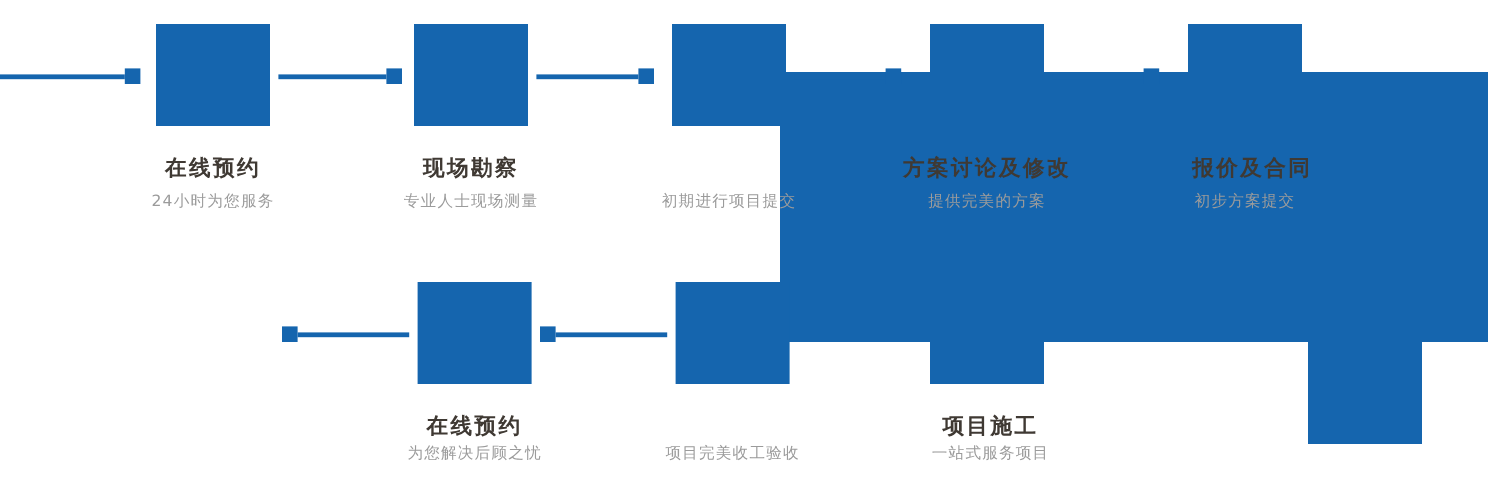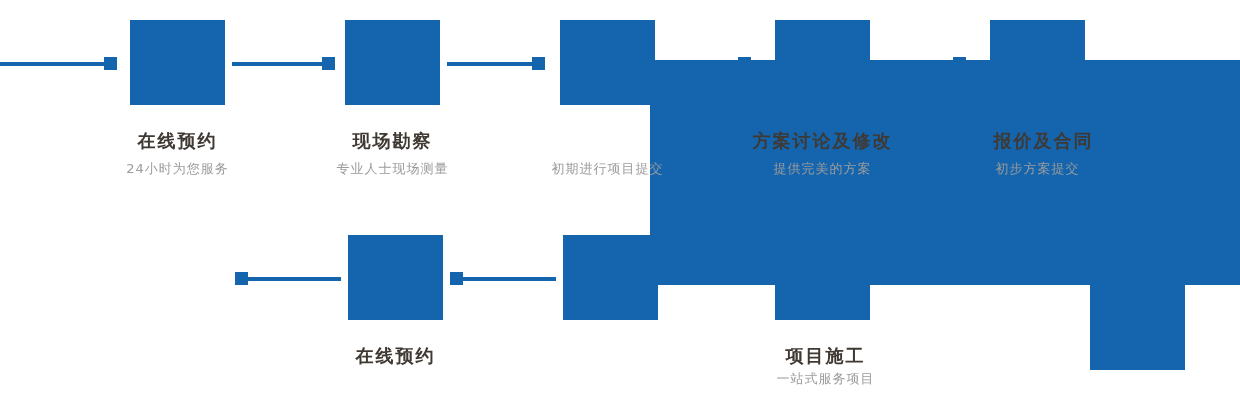--- a/index.html
+++ b/index.html
@@ -108,18 +108,20 @@
 
   <div class="step-sub" style="left:500px;top:161px">初期进行项目提交</div>
 
   <div class="step-title" style="left:715px;top:131px">方案讨论及修改</div>
   <div class="step-sub" style="left:715px;top:161px">提供完美的方案</div>
 
   <div class="step-title" style="left:936px;top:131px">报价及合同</div>
   <div class="step-sub" style="left:930px;top:161px">初步方案提交</div>
 
   <div class="step-title" style="left:288px;top:346px">在线预约</div>
+  <div class="step-sub" style="left:288px;top:371px">为您解决后顾之忧</div>
 
+  <div class="step-sub" style="left:503px;top:371px">项目完美收工验收</div>
 
   <div class="step-title" style="left:718px;top:346px">项目施工</div>
   <div class="step-sub" style="left:718px;top:371px">一站式服务项目</div>
 
 </div>
 
 </body></html>

